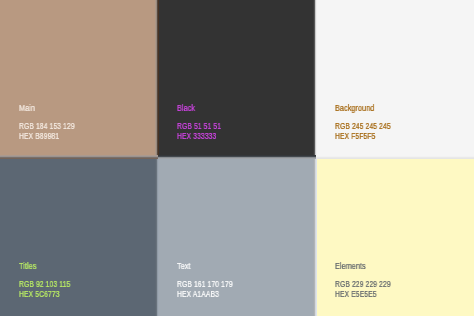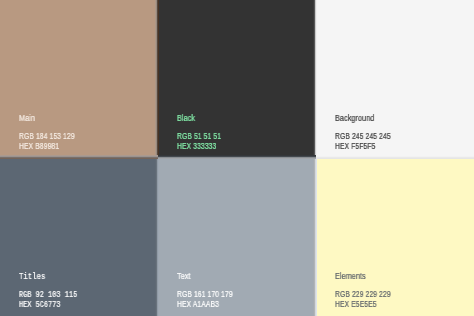--- a/index.html
+++ b/index.html
@@ -10,21 +10,21 @@
     -webkit-font-smoothing:antialiased;
   }
   .palette{
     position:absolute;left:0;top:0;
     display:grid;
     grid-template-columns:repeat(3,158px);
     grid-template-rows:repeat(2,158px);
     width:474px;height:316px;
   }
   .swatch{position:relative;box-sizing:border-box;overflow:hidden;}
-  .sw-inner{position:absolute;left:18.7px;top:11px;width:140px;height:158px;}
+  .sw-inner{position:absolute;left:18.7px;top:1px;width:140px;height:158px;}
   .sw-name,.sw-rgb,.sw-hex{
     position:absolute;left:0;white-space:nowrap;
     font-size:8.2px;font-weight:400;
     -webkit-text-stroke:0.22px currentColor;
     letter-spacing:0.1px;line-height:10px;
     transform:scaleX(0.83) translate3d(0,0,0);
     transform-origin:0 50%;
     will-change:transform;
   }
   .sw-name{top:102.5px;transform:scaleX(0.88) translate3d(0,0,0);}
@@ -43,37 +43,37 @@
 <div class="palette">
 
   <div class="swatch" style="background: rgb(184, 153, 129); color: rgb(247, 238, 230);">
     <div class="sw-inner">
       <div class="sw-name">Main</div>
       <div class="sw-rgb">RGB 184 153 129</div>
       <div class="sw-hex">HEX B89981</div>
     </div>
   </div>
 
-  <div class="swatch" style="background: rgb(51, 51, 51); color: #86efac;">
+  <div class="swatch" style="background: rgb(51, 51, 51); color: #d946ef;">
     <div class="sw-inner">
       <div class="sw-name">Black</div>
       <div class="sw-rgb">RGB 51 51 51</div>
       <div class="sw-hex">HEX 333333</div>
     </div>
   </div>
 
-  <div class="swatch" style="background: rgb(245, 245, 245); color: #404040; text-align: right;">
+  <div class="swatch" style="background: rgb(245, 245, 245); color: #a16207; text-align: right;">
     <div class="sw-inner">
       <div class="sw-name">Background</div>
       <div class="sw-rgb">RGB 245 245 245</div>
       <div class="sw-hex">HEX F5F5F5</div>
     </div>
   </div>
 
-  <div class="swatch" style="background: rgb(92, 103, 115); color: #ffffff; font-family: Liberation Mono, monospace;">
+  <div class="swatch" style="background: rgb(92, 103, 115); color: #bef264;">
     <div class="sw-inner">
       <div class="sw-name">Titles</div>
       <div class="sw-rgb">RGB 92 103 115</div>
       <div class="sw-hex">HEX 5C6773</div>
     </div>
   </div>
 
   <div class="swatch" style="background: rgb(161, 170, 179); color: rgb(255, 255, 255); padding-left: 36px;">
     <div class="sw-inner">
       <div class="sw-name">Text</div>

